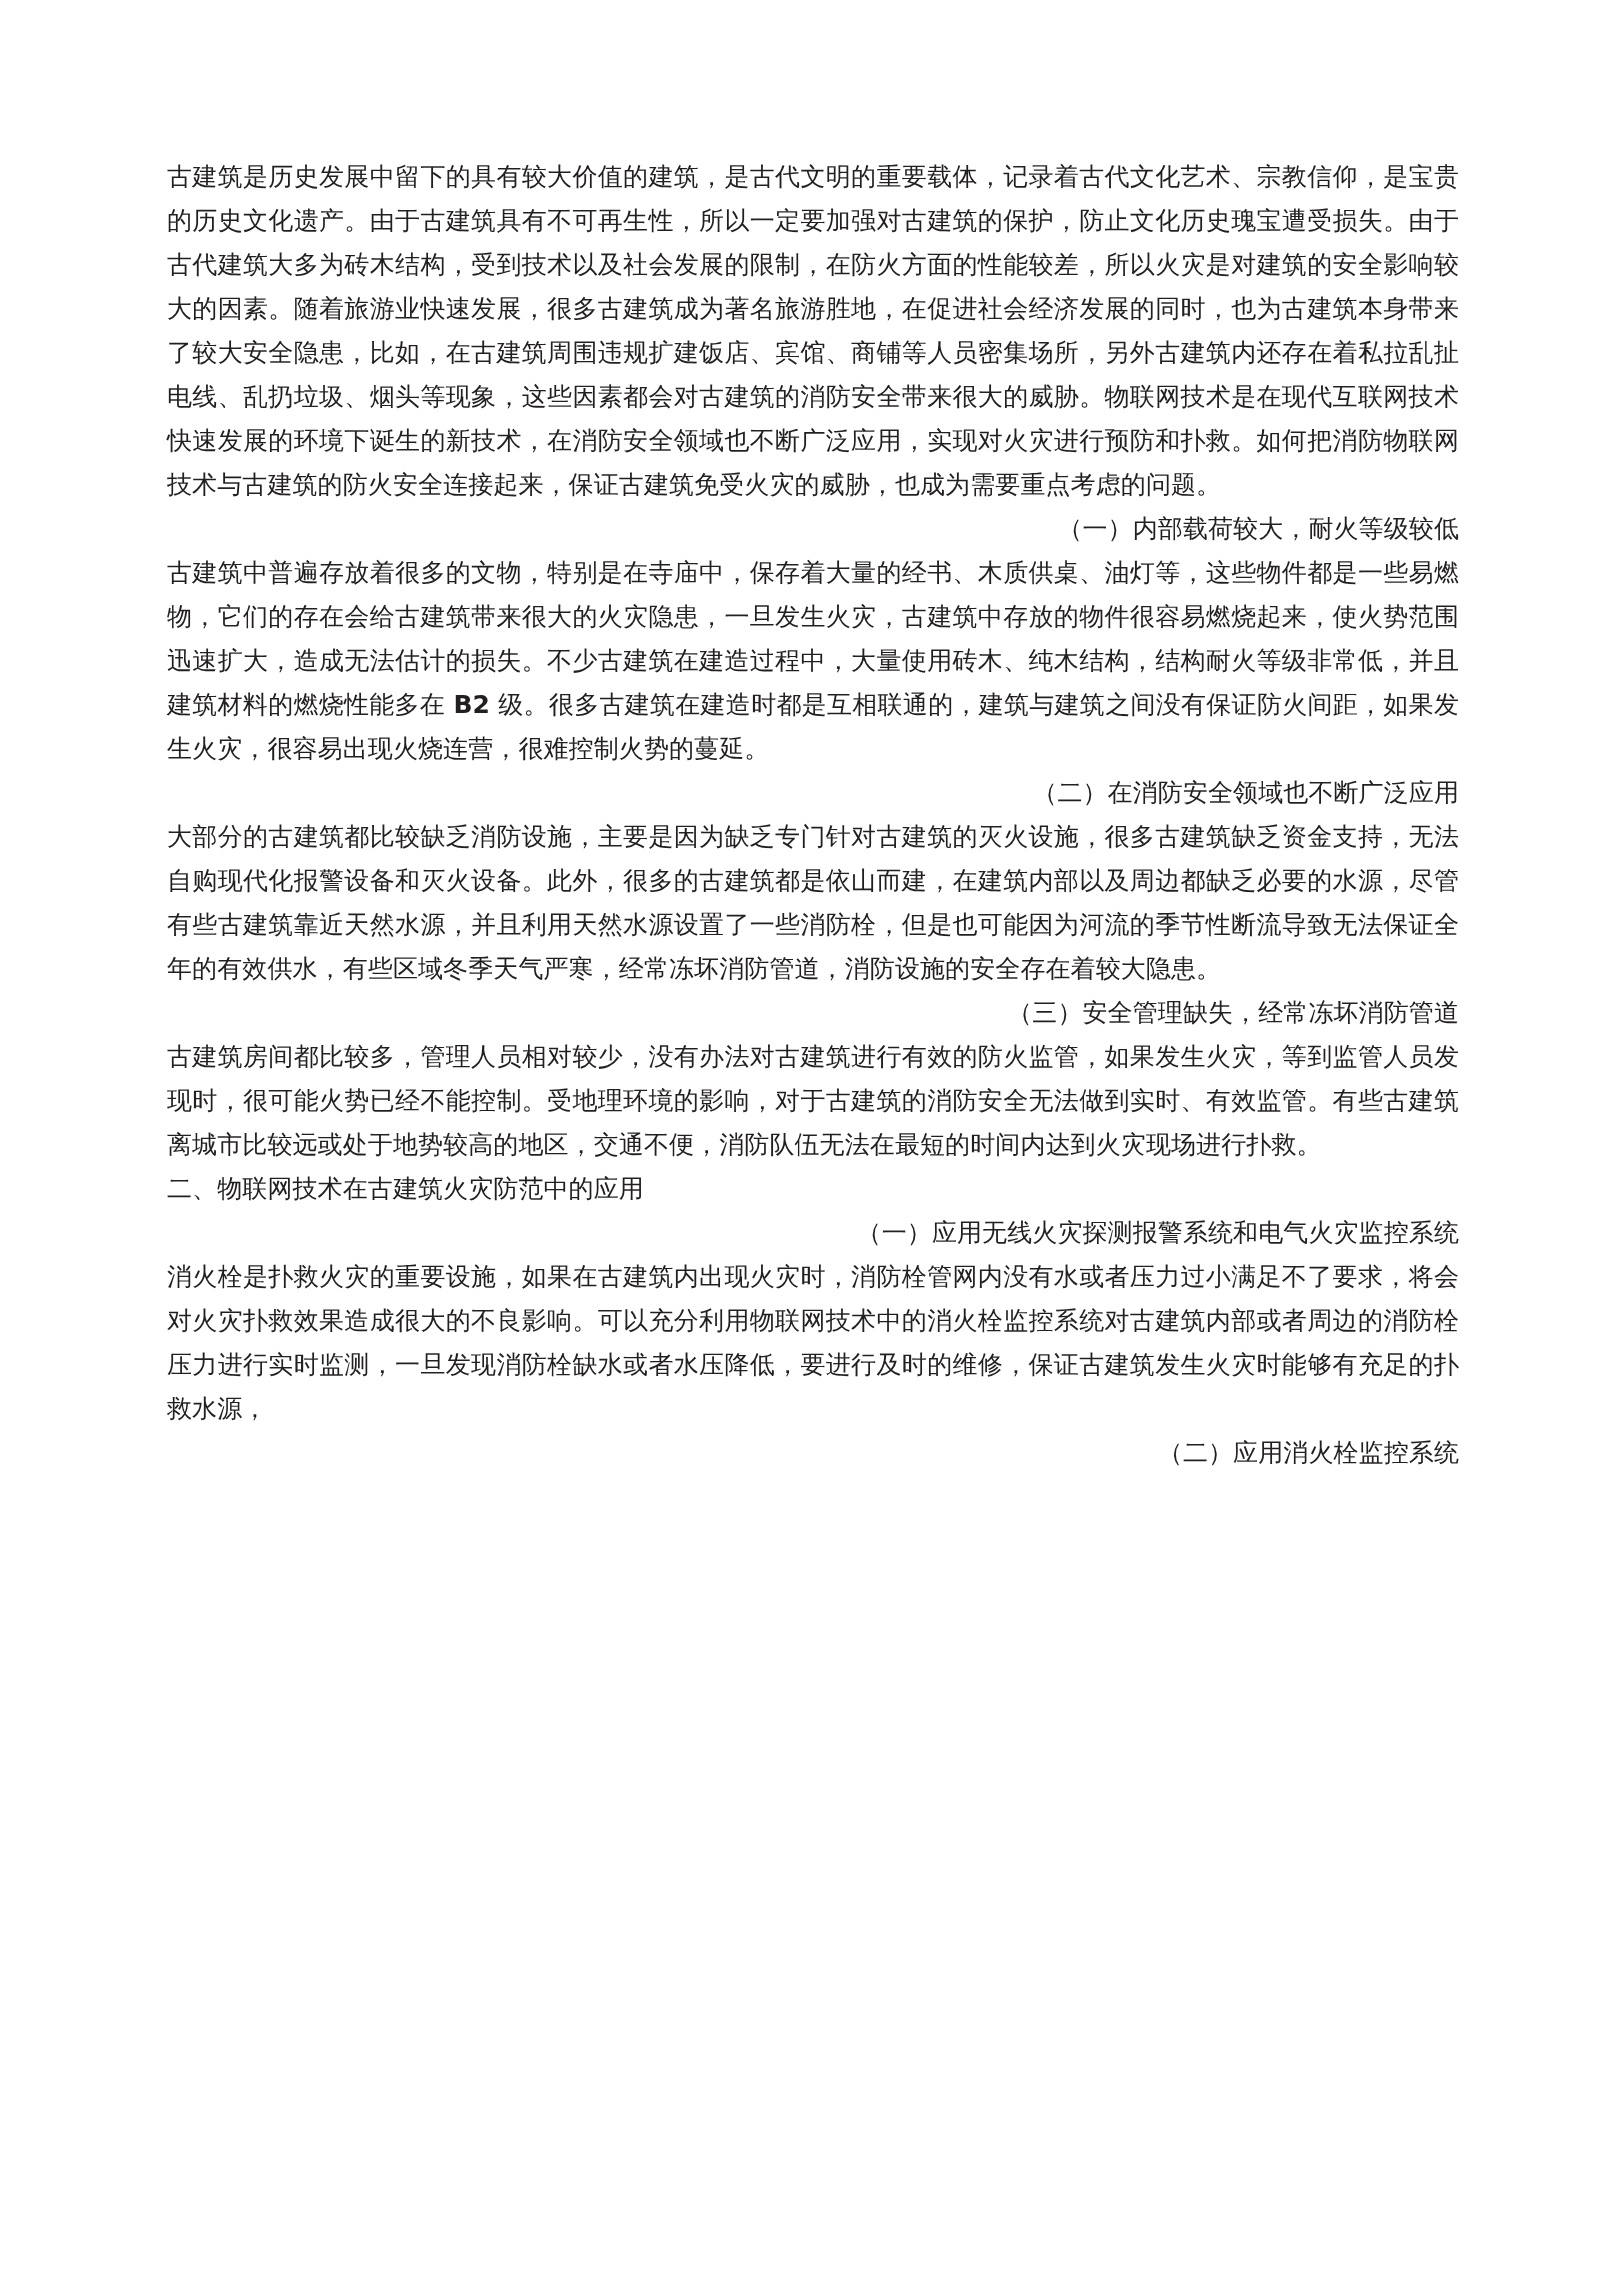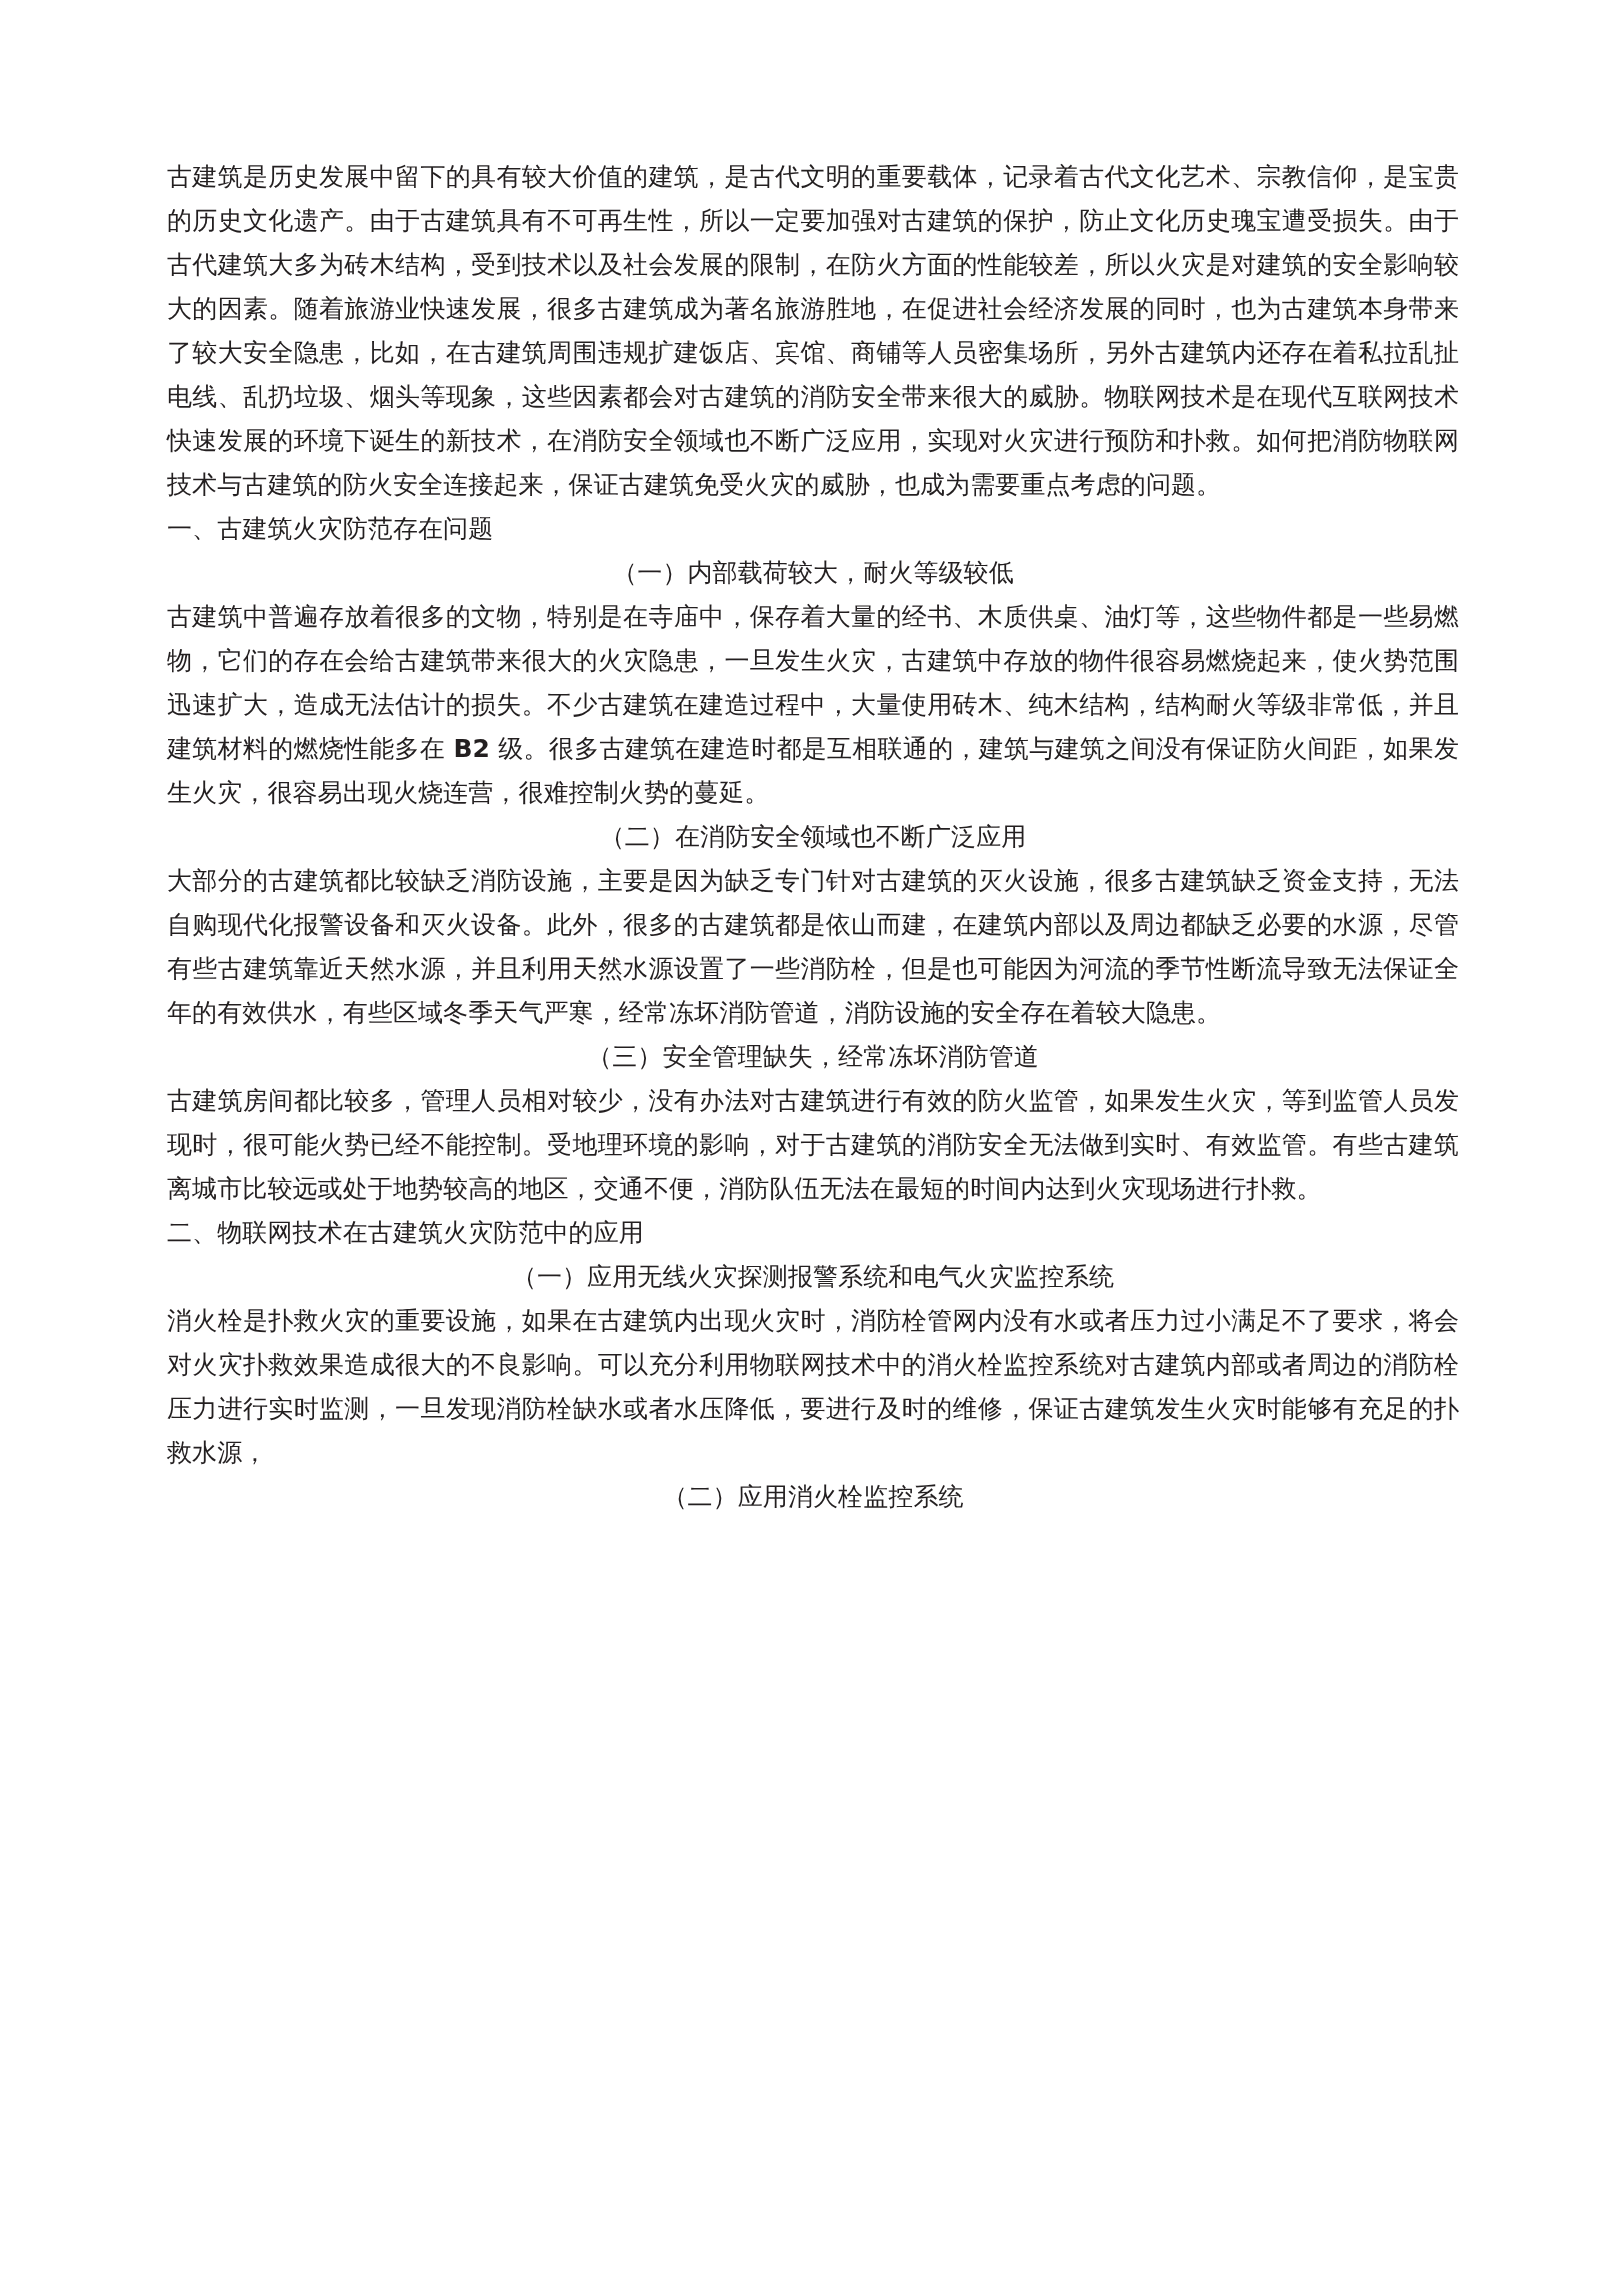--- a/index.html
+++ b/index.html
@@ -35,40 +35,39 @@
     word-break: break-all;
     font-family: "DejaVu Sans", "Liberation Sans", sans-serif;
   }
   .para.body {
     text-align: justify;
   }
   .para.heading {
     text-align: left;
   }
   .para.subheading {
-    text-align: center;
+    text-align: right;
     text-indent: 0;
   }
   .para.last {
     text-align: justify;
   }
   b, .bold {
     font-weight: bold;
     margin-top: 46px;
   }
 </style>
 </head>
 <body>
 
 <div class="page">
   <div class="text-column">
 
     <p class="para body">古建筑是历史发展中留下的具有较大价值的建筑，是古代文明的重要载体，记录着古代文化艺术、宗教信仰，是宝贵的历史文化遗产。由于古建筑具有不可再生性，所以一定要加强对古建筑的保护，防止文化历史瑰宝遭受损失。由于古代建筑大多为砖木结构，受到技术以及社会发展的限制，在防火方面的性能较差，所以火灾是对建筑的安全影响较大的因素。随着旅游业快速发展，很多古建筑成为著名旅游胜地，在促进社会经济发展的同时，也为古建筑本身带来了较大安全隐患，比如，在古建筑周围违规扩建饭店、宾馆、商铺等人员密集场所，另外古建筑内还存在着私拉乱扯电线、乱扔垃圾、烟头等现象，这些因素都会对古建筑的消防安全带来很大的威胁。物联网技术是在现代互联网技术快速发展的环境下诞生的新技术，在消防安全领域也不断广泛应用，实现对火灾进行预防和扑救。如何把消防物联网技术与古建筑的防火安全连接起来，保证古建筑免受火灾的威胁，也成为需要重点考虑的问题。</p>
 
-    <p class="para heading">一、古建筑火灾防范存在问题</p>
 
     <p class="para subheading">（一）内部载荷较大，耐火等级较低</p>
 
     <p class="para body"><span>古建筑中普遍存放着很多的文物，特别是在寺庙中，保存着大量的经书、木质供桌、油灯等，这些物件都是一些易燃物，它们的存在会给古建筑带来很大的火灾隐患，一旦发生火灾，古建筑中存放的物件很容易燃烧起来，使火势范围迅速扩大，造成无法估计的损失。不少古建筑在建造过程中，大量使用砖木、纯木结构，结构耐火等级非常低，并且建筑材料的燃烧性能多在 </span><b>B2</b><span> 级。很多古建筑在建造时都是互相联通的，建筑与建筑之间没有保证防火间距，如果发生火灾，很容易出现火烧连营，很难控制火势的蔓延。</span></p>
 
     <p class="para subheading">（二）在消防安全领域也不断广泛应用</p>
 
     <p class="para body">大部分的古建筑都比较缺乏消防设施，主要是因为缺乏专门针对古建筑的灭火设施，很多古建筑缺乏资金支持，无法自购现代化报警设备和灭火设备。此外，很多的古建筑都是依山而建，在建筑内部以及周边都缺乏必要的水源，尽管有些古建筑靠近天然水源，并且利用天然水源设置了一些消防栓，但是也可能因为河流的季节性断流导致无法保证全年的有效供水，有些区域冬季天气严寒，经常冻坏消防管道，消防设施的安全存在着较大隐患。</p>
 
     <p class="para subheading">（三）安全管理缺失，经常冻坏消防管道</p>

